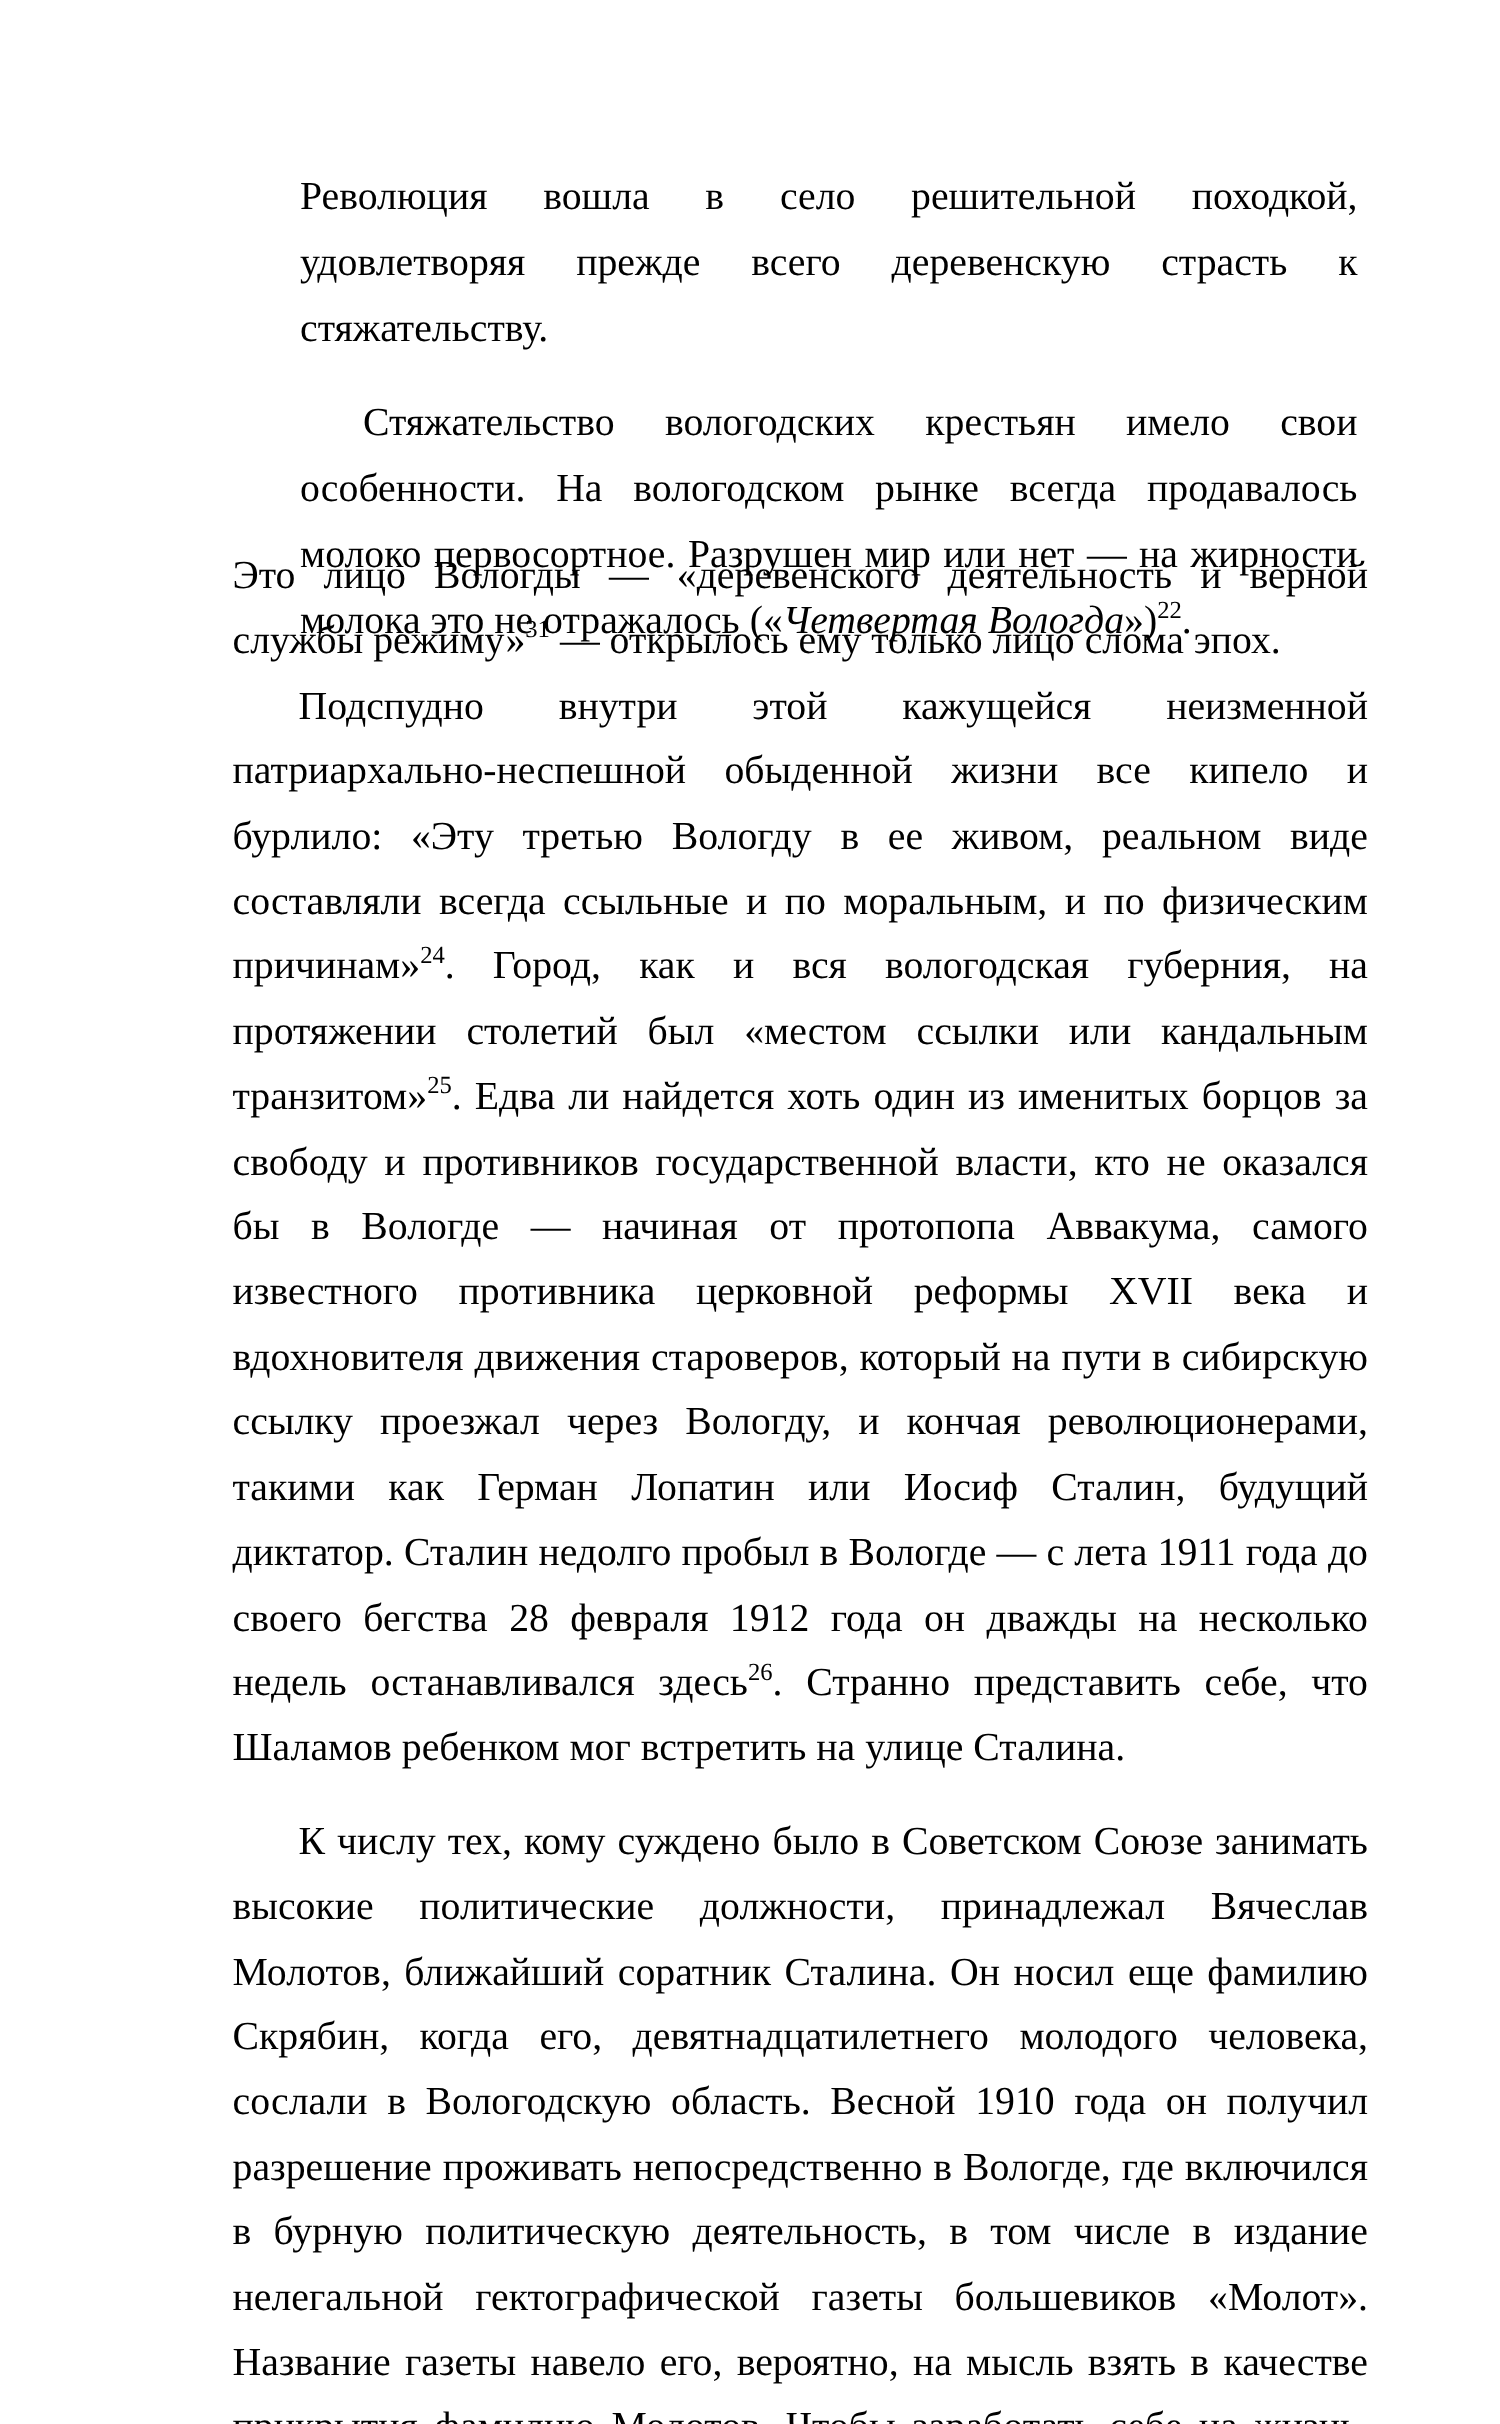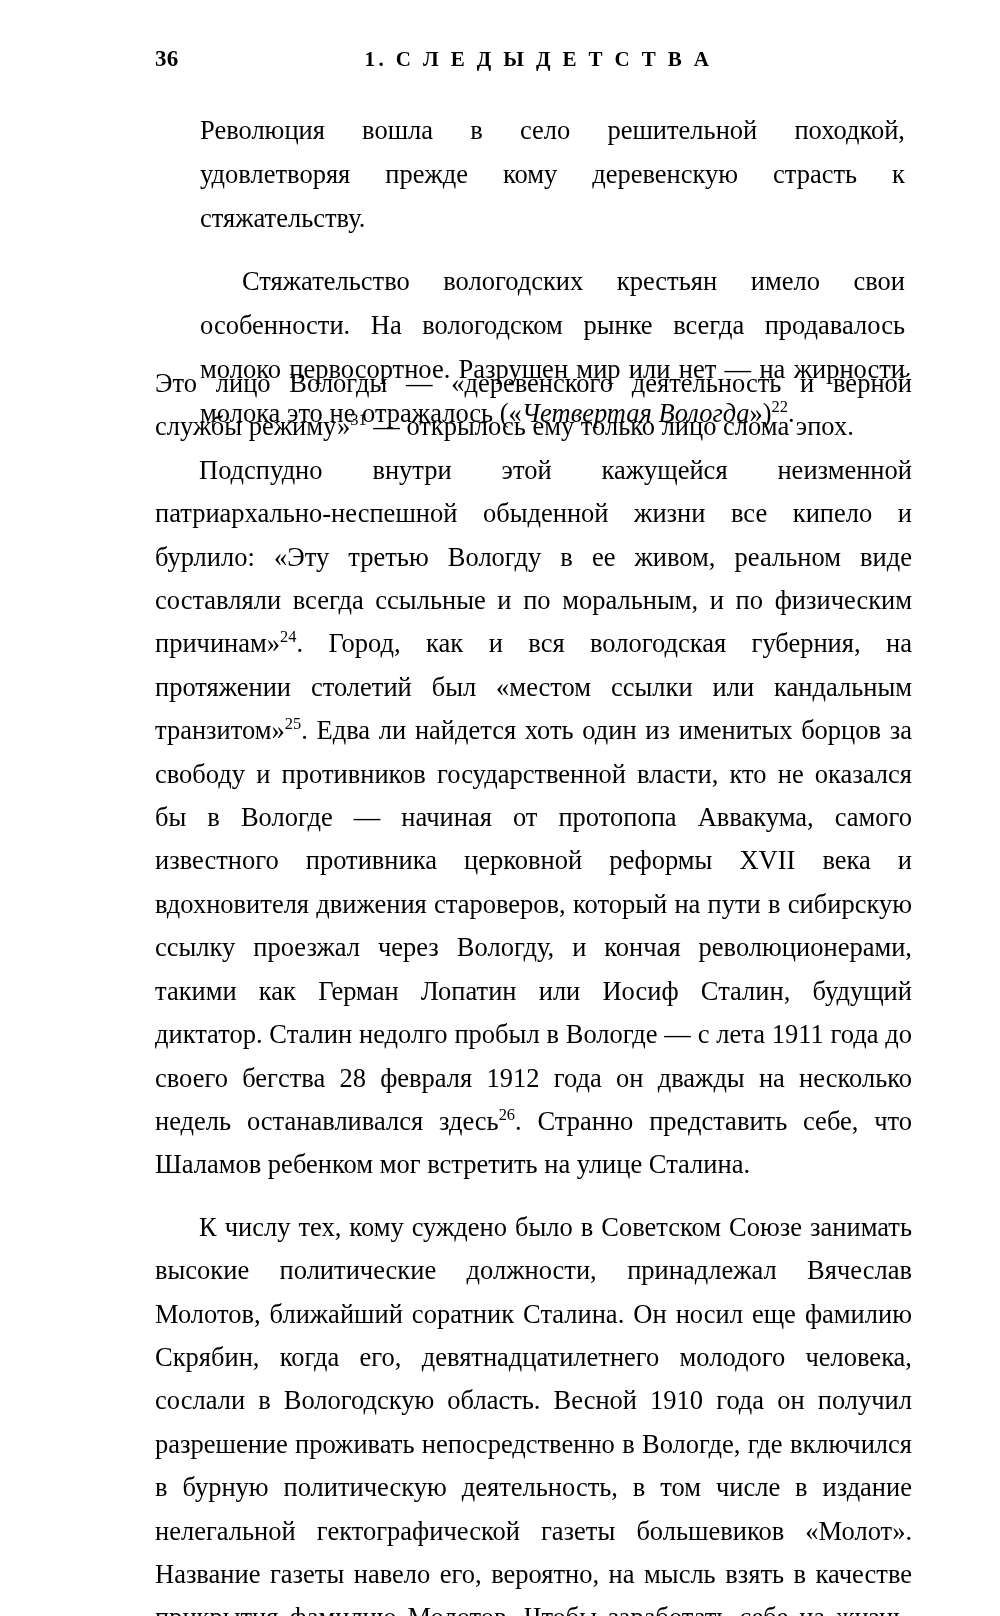--- a/index.html
+++ b/index.html
@@ -106,27 +106,23 @@
     line-height: 0;
     vertical-align: 0.62em;
     font-style: normal;
   }
 </style>
 </head>
 <body>
 
 <div class="page">
 
-  <div class="running-head">
-    <span class="folio">36</span>
-    <span class="chapter-title">1. С Л Е Д Ы   Д Е Т С Т В А</span>
-  </div>
 
   <div class="textblock extract">
-    <p>Революция вошла в село решительной походкой, удовлетворяя прежде кому деревенскую страсть к стяжательству.</p>
+    <p>Революция вошла в село решительной походкой, удовлетворяя прежде всего деревенскую страсть к стяжательству.</p>
     <p><span>Стяжательство вологодских крестьян имело свои особенности. На вологодском рынке всегда продавалось молоко первосортное. Разрушен мир или нет — на жирности молока это не отражалось (</span><span>«</span><i class="ital">Четвертая Вологда</i><span>»</span><span>)</span><sup class="fn">22</sup><span>.</span></p>
   </div>
 
   <div class="textblock body-text">
     <p><span>Это лицо Вологды — «деревенского деятельность и верной службы режиму»</span><sup class="fn">31</sup><span> — открылось ему только лицо слома эпох.</span></p>
 
     <p><span>Подспудно внутри этой кажущейся неизменной патриархально-неспешной обыденной жизни все кипело и бурлило: «Эту третью Вологду в ее живом, реальном виде составляли всегда ссыльные и по моральным, и по физическим причинам»</span><sup class="fn">24</sup><span>. Город, как и вся вологодская губерния, на протяжении столетий был «местом ссылки или кандальным транзитом»</span><sup class="fn">25</sup><span>. Едва ли найдется хоть один из именитых борцов за свободу и противников государственной власти, кто не оказался бы в Вологде — начиная от протопопа Аввакума, самого известного противника церковной реформы XVII века и вдохновителя движения староверов, который на пути в сибирскую ссылку проезжал через Вологду, и кончая революционерами, такими как Герман Лопатин или Иосиф Сталин, будущий диктатор. Сталин недолго пробыл в Вологде — с лета 1911 года до своего бегства 28 февраля 1912 года он дважды на несколько недель останавливался здесь</span><sup class="fn">26</sup><span>. Странно представить себе, что Шаламов ребенком мог встретить на улице Сталина.</span></p>
 
     <p>К числу тех, кому суждено было в Советском Союзе занимать высокие политические должности, принадлежал Вячеслав Молотов, ближайший соратник Сталина. Он носил еще фамилию Скрябин, когда его, девятнадцатилетнего молодого человека, сослали в Вологодскую область. Весной 1910 года он получил разрешение проживать непосредственно в Вологде, где включился в бурную политическую деятельность, в том числе в издание нелегальной гектографической газеты большевиков «Молот». Название газеты навело его, вероятно, на мысль взять в качестве прикрытия фамилию Молотов. Чтобы заработать себе на жизнь, молодой Скрябин, имевший музыкальные способности, играл на мандолине в ресторанах. Сталин, как рассказывают, позже подтрунивал этими его «грехами молодости». Впрочем, в Вологде они не встречались.</p>
   </div>

